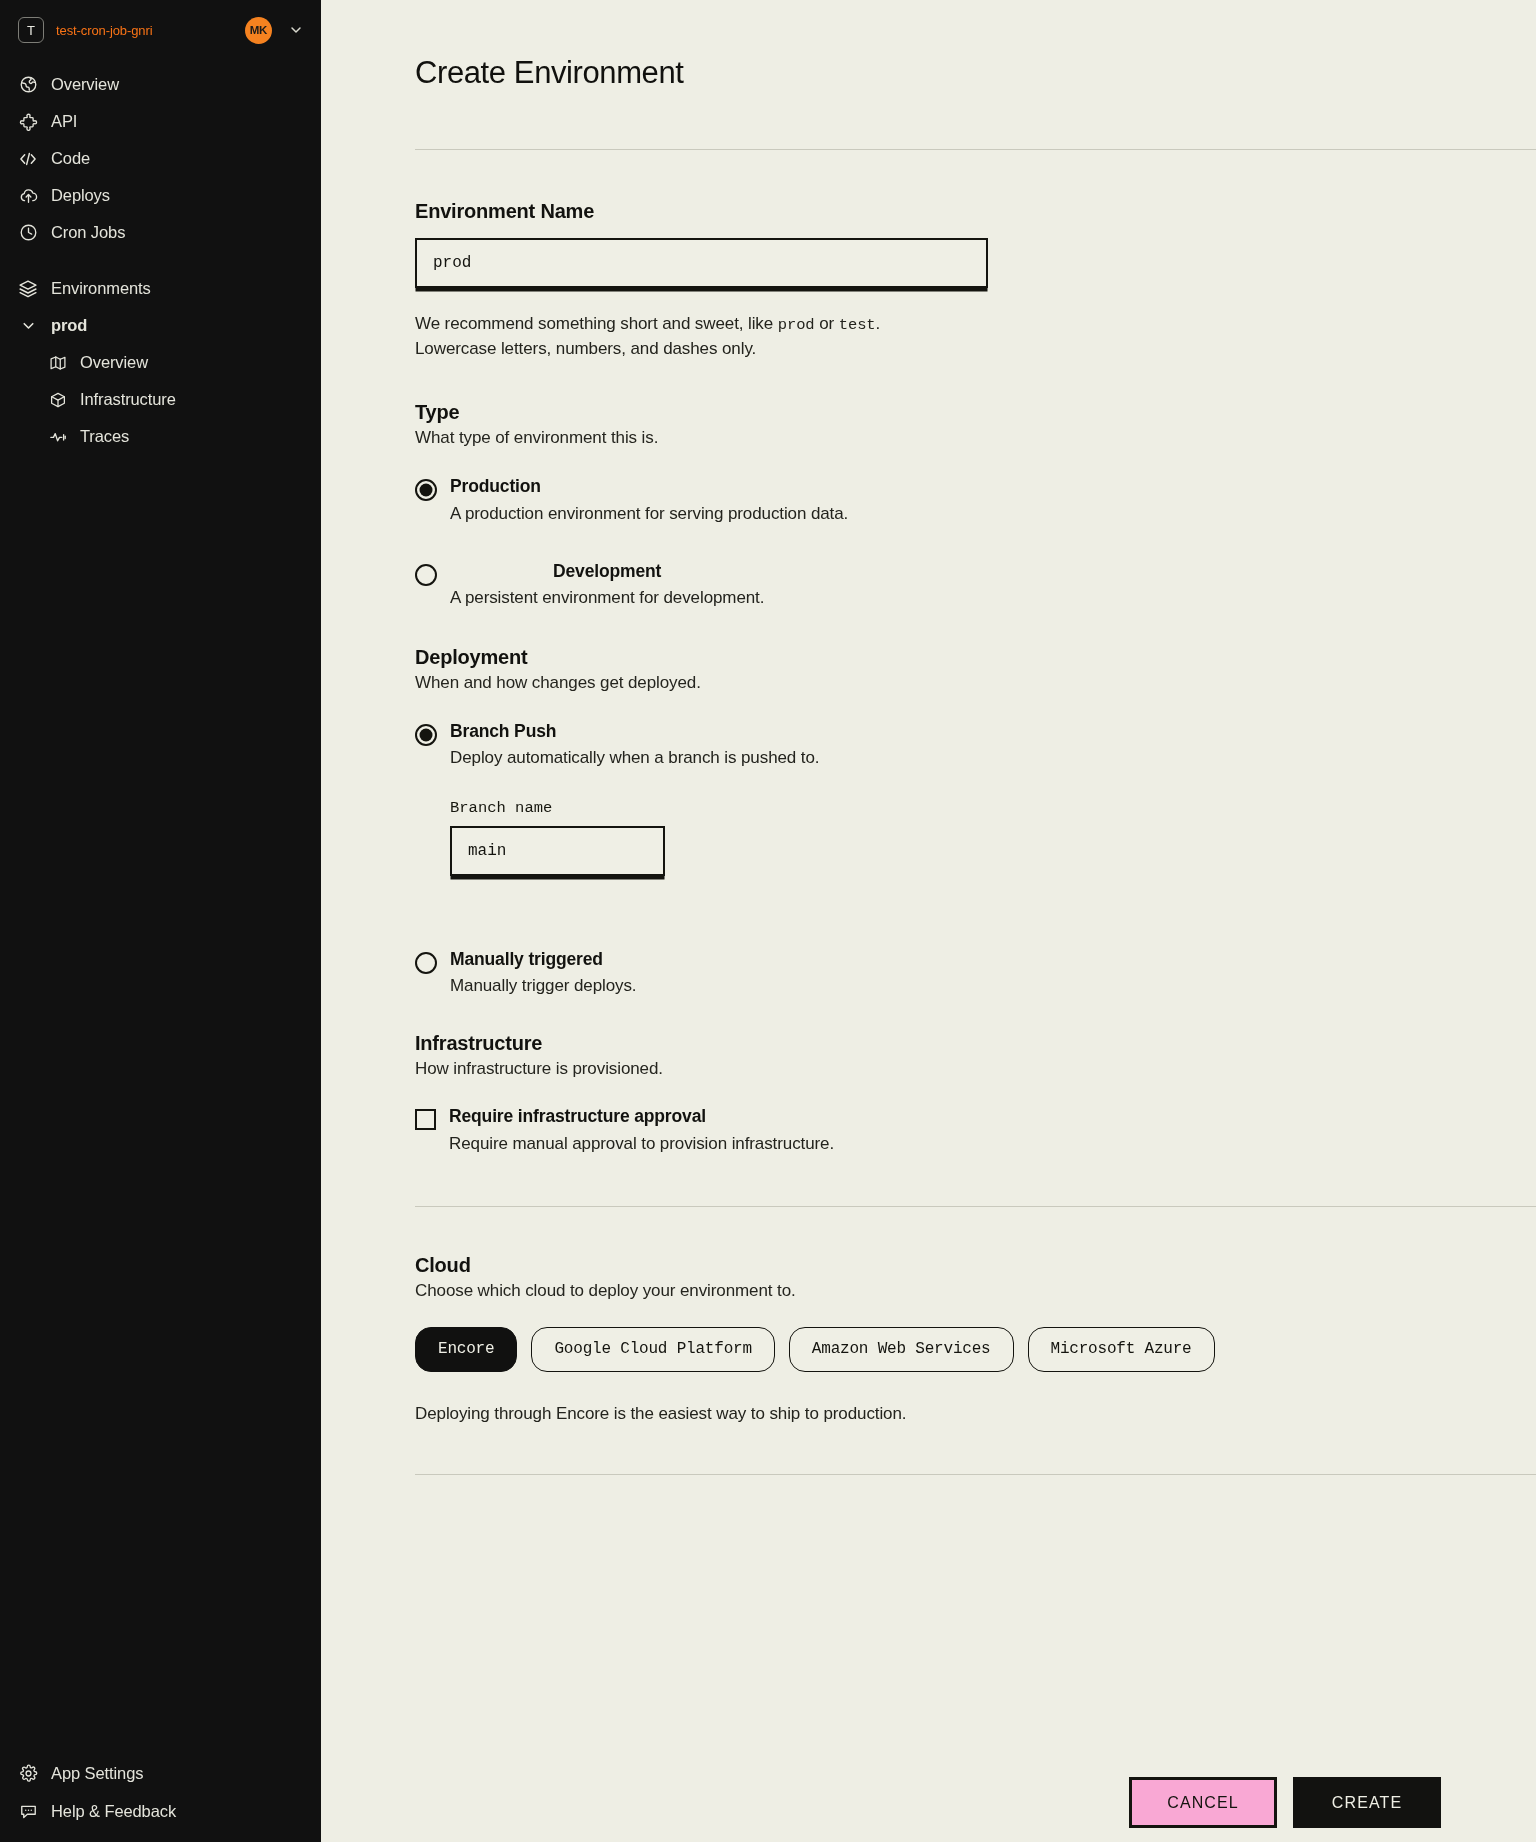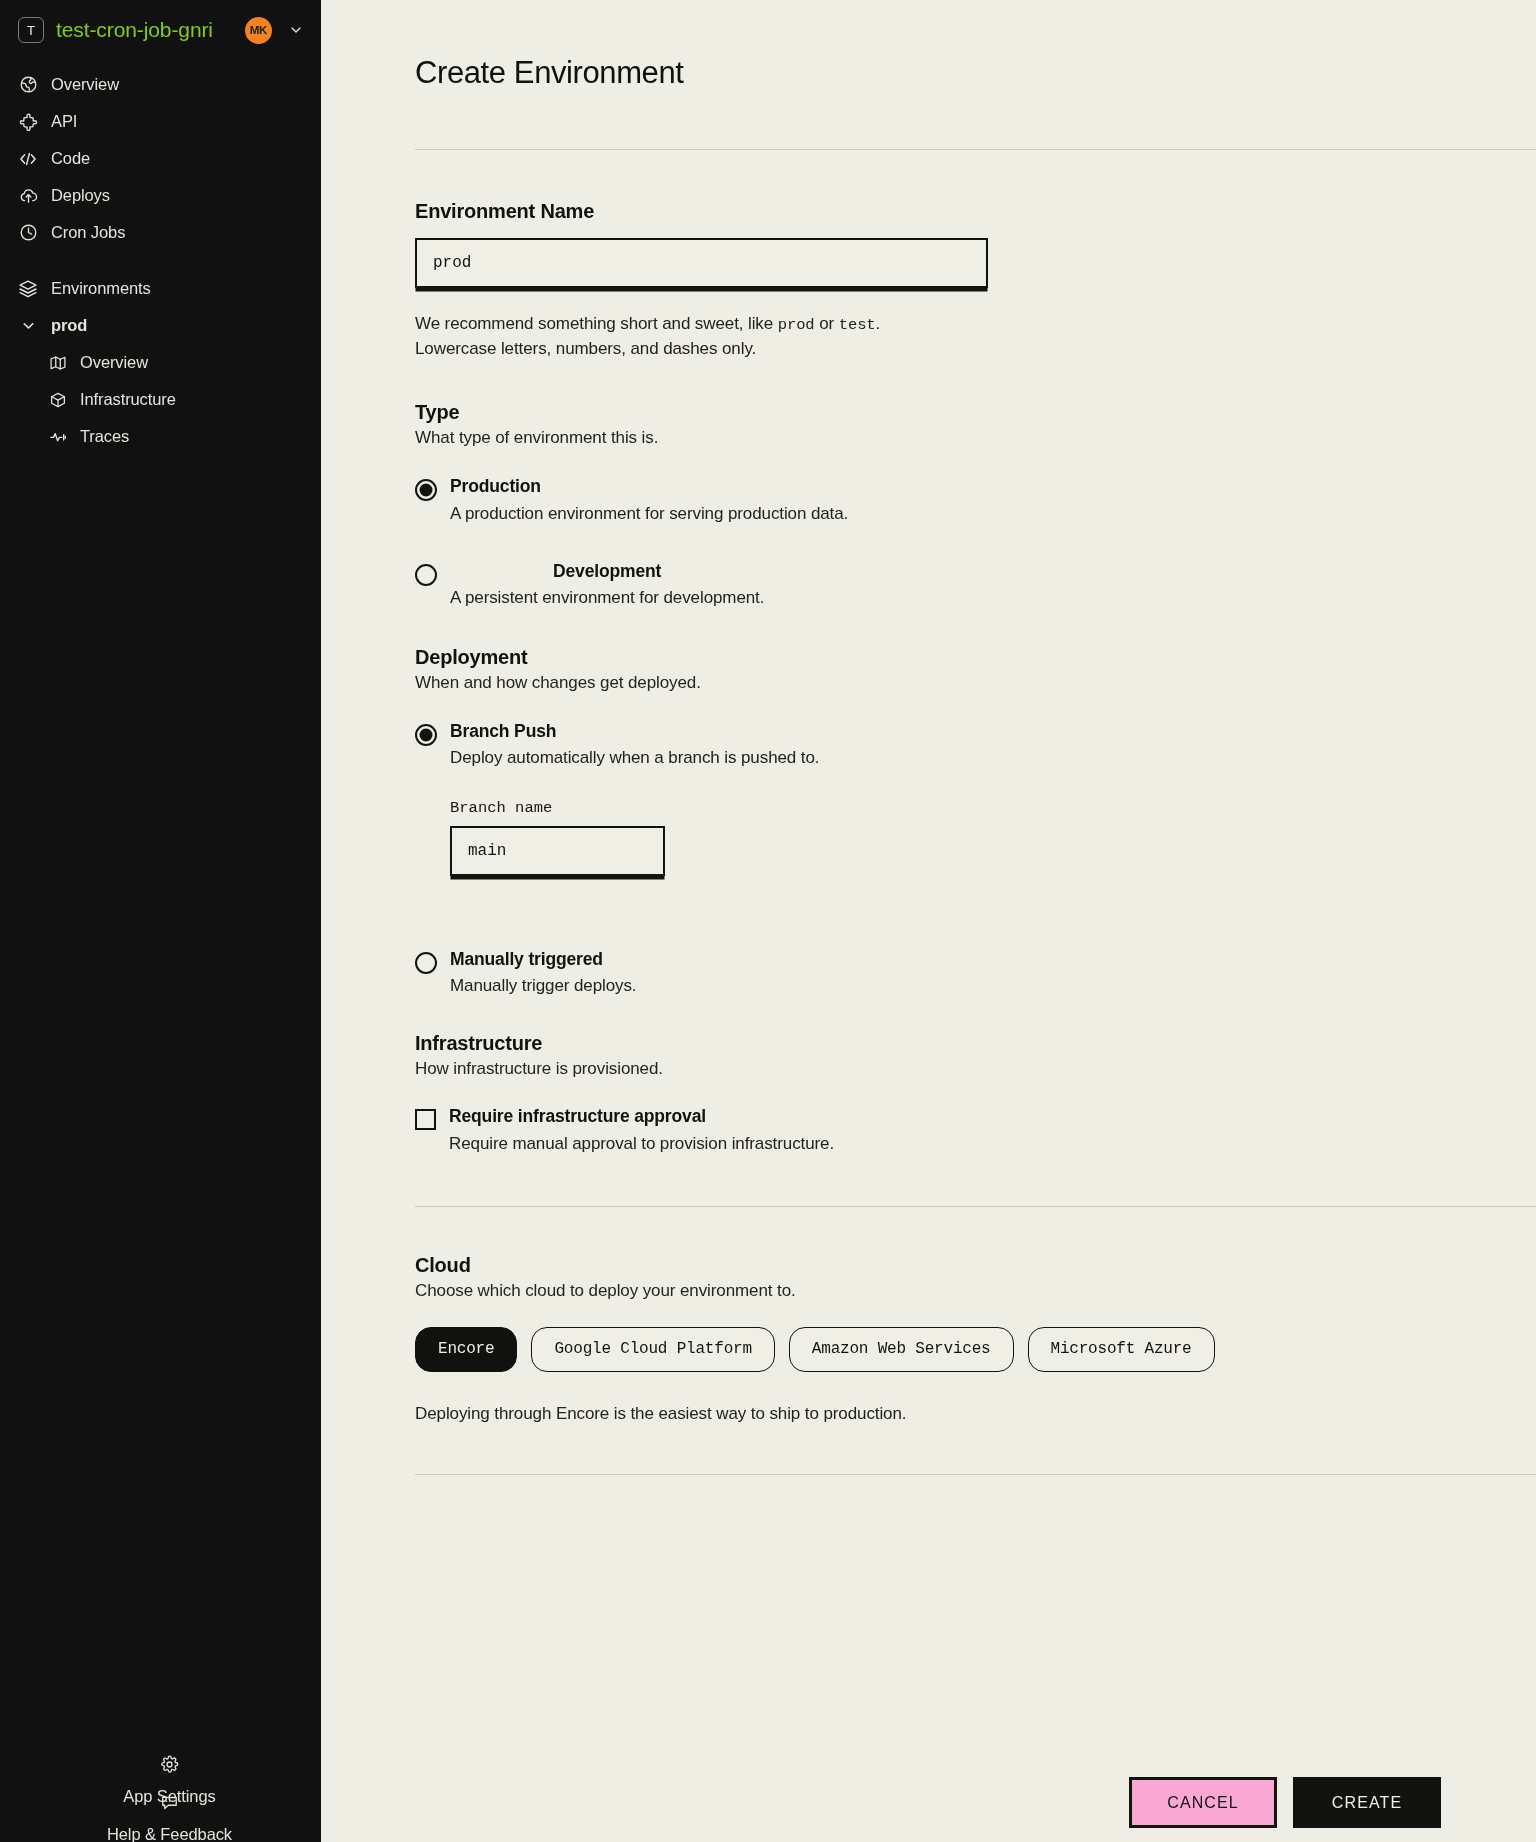--- a/index.html
+++ b/index.html
@@ -34,22 +34,22 @@
   }
   .app-badge {
     width: 26px; height: 26px;
     border: 1.5px solid #7d7d77;
     border-radius: 6px;
     display: flex; align-items: center; justify-content: center;
     font-size: 13px; color: #e9e9e1;
     flex: 0 0 26px;
   }
   .app-title {
-    font-size: 21px;
-    color: #84cc16;
+    font-size: 13px;
+    color: #f97316;
     letter-spacing: -0.1px;
     white-space: nowrap;
     flex: 1 1 auto;
   }
   .avatar {
     width: 27px; height: 27px;
     border-radius: 50%;
     background: #f58220;
     color: #1a1a1a;
     font-size: 11.5px;
@@ -84,21 +84,21 @@
     gap: 12px;
   }
   .nav-item.envgroup {
     font-weight: bold;
     padding-left: 18px;
     gap: 13px;
   }
   .nav-item.envgroup .ico { width: 20px; }
   .sb-spacer { flex: 1 1 auto; }
   .sb-footer { padding-bottom: 12px; }
-  .sb-footer .nav-item { height: 38px; flex-direction: column; }
+  .sb-footer .nav-item { height: 38px; }
 
   
   .main {
     flex: 1 1 auto;
     height: 1842px;
     background: #eeeee4;
     position: relative;
     overflow: hidden;
   }
   .content {

